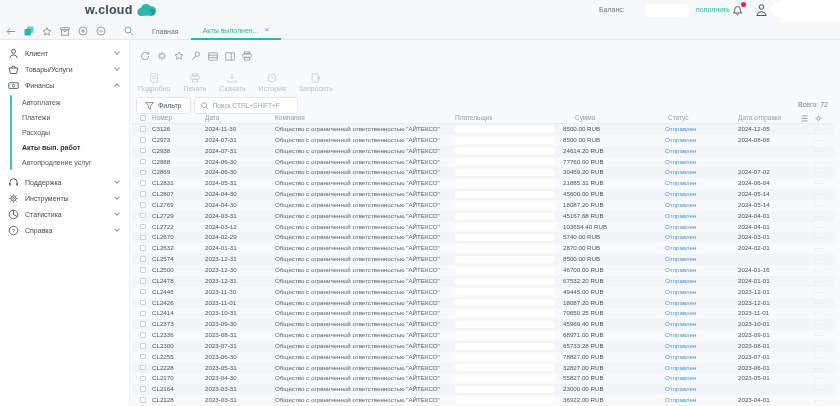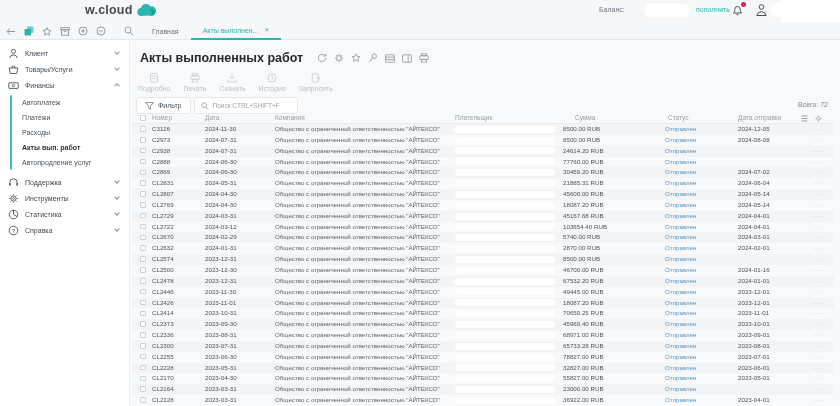--- a/index.html
+++ b/index.html
@@ -249,21 +249,20 @@
           </svg>
       </span>
       <span class="sb-label">Справка</span>
       <span class="chev"></span>
     </div>
   </div>
 
   <div class="main">
 
     <div class="titlebar">
-      <span class="page-title">Акты выполненных работ</span>
       <span class="ticon">
         <svg width="10" height="10" viewBox="0 0 10 10">
             <path d="M8.6 5 a3.6 3.6 0 1 1-1.1-2.6" fill="none" stroke="#99a2aa" stroke-width="1"></path>
             <path d="M8.8 0.8 V3 H6.6" fill="none" stroke="#99a2aa" stroke-width="1"></path>
           </svg>
       </span>
       <span class="ticon">
         <svg width="10" height="10" viewBox="0 0 10 10">
             <circle cx="5" cy="5" r="2.4" fill="none" stroke="#99a2aa" stroke-width="1"></circle>
             <path d="M5 0.8 V2 M5 8 V9.2 M0.8 5 H2 M8 5 H9.2 M2 2 l0.9 0.9 M7.1 7.1 l0.9 0.9 M8 2 l-0.9 0.9 M2.9 7.1 l-0.9 0.9" stroke="#99a2aa" stroke-width="0.9"></path>

